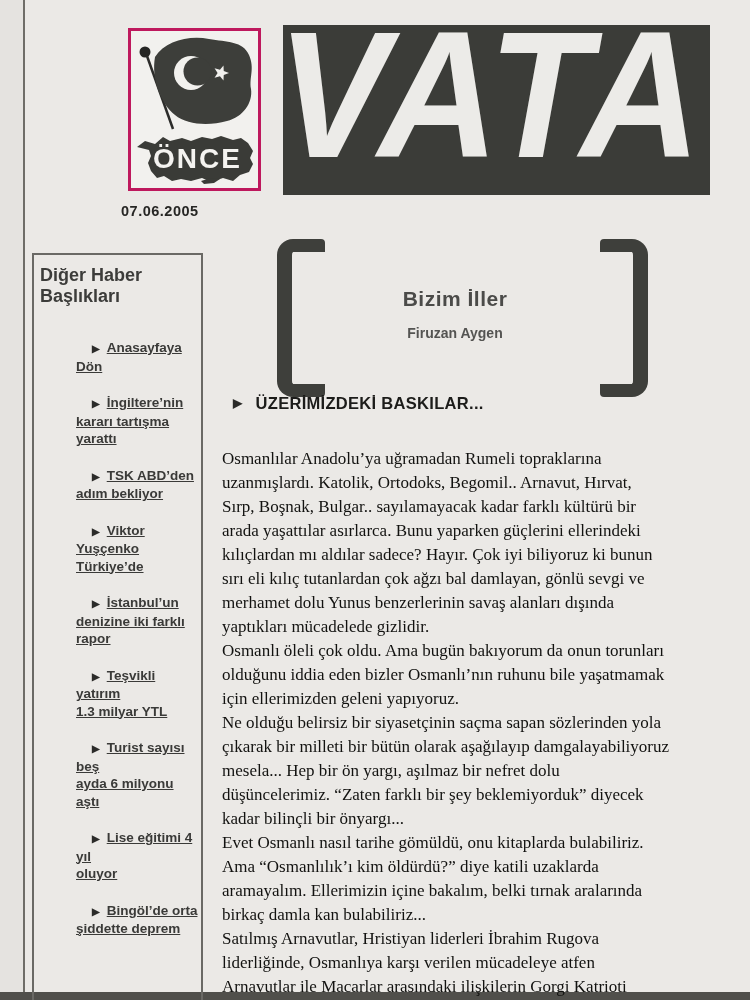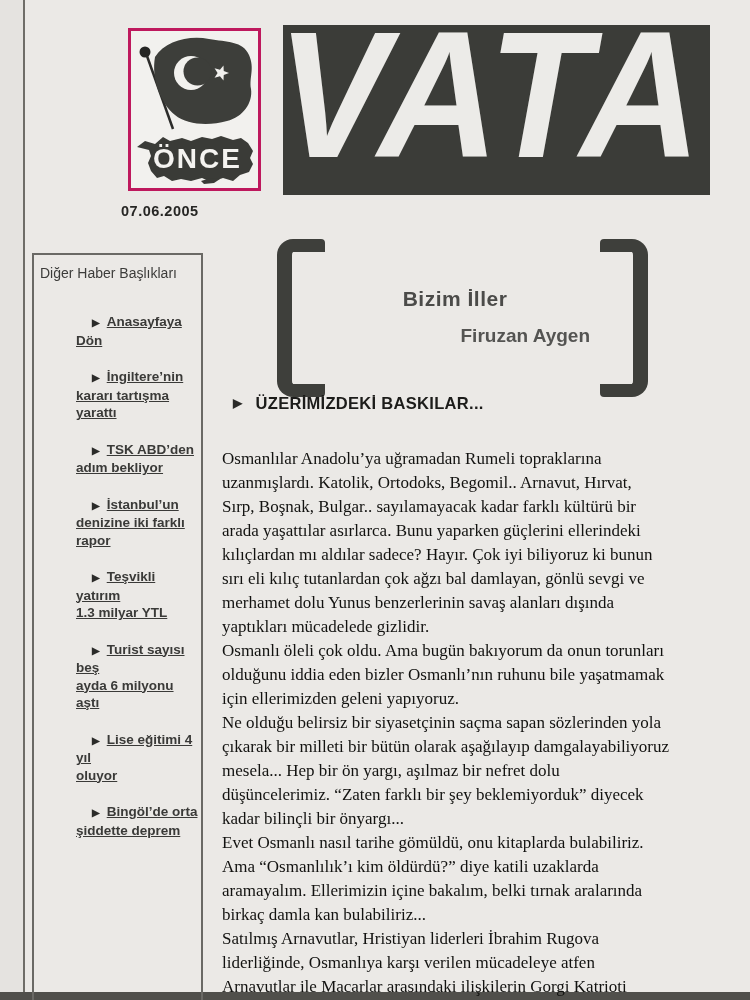--- a/index.html
+++ b/index.html
@@ -31,34 +31,34 @@
   .bracket-left{left:277px;top:239px;
     border-left:15px solid #3e3f3b;border-top:13px solid #3e3f3b;border-bottom:13px solid #3e3f3b;
     border-radius:16px 4px 4px 16px;}
   .bracket-right{left:600px;top:239px;
     border-right:15px solid #3e3f3b;border-top:13px solid #3e3f3b;border-bottom:13px solid #3e3f3b;
     border-radius:4px 16px 16px 4px;}
 
   
   .byline{left:320px;top:287px;width:270px;text-align:center;}
   .byline-title{font-size:21px;font-weight:bold;color:#4b4b49;letter-spacing:.5px;}
-  .byline-author{margin-top:14px;font-size:19px;font-weight:bold;color:#545452;text-align:right;}
+  .byline-author{margin-top:14px;font-size:14px;font-weight:bold;color:#545452;}
 
   
   .art-head{left:233px;top:394px;font-size:16.5px;font-weight:bold;color:#1c1c1a;letter-spacing:.3px;}
   .art-head .tri{font-size:12px;color:#2a2a28;margin-right:13px;vertical-align:2px;}
 
   
   .body-text{left:222px;top:447px;width:528px;
     font-family:"Liberation Serif",serif;font-size:17px;line-height:24px;
     color:#121210;white-space:pre;}
 
   
   .sidebar{left:32px;top:253px;width:167px;height:760px;border:2px solid #6a6965;}
-  .sb-title{margin:10px 4px 0 6px;font-size:14px;font-weight:normal;color:#3c3c3a;}
+  .sb-title{margin:10px 4px 0 6px;font-size:18px;font-weight:bold;color:#3c3c3a;}
   .sb-list{margin-top:32px;padding:0 3px 0 6px;}
   .sb-item{margin-bottom:19px;font-size:13.5px;line-height:17.5px;font-weight:bold;
     text-indent:16px;cursor:pointer;margin-left:36px;}
   .sb-item .tri{font-size:10px;color:#2b2b29;margin-right:7px;display:inline-block;text-indent:0;}
   .sb-item .lbl{color:#3a3a38;text-decoration:underline;white-space:pre-line;}
 </style>
 </head>
 <body>
 
 <div class="abs left-strip"></div>
@@ -130,20 +130,22 @@
 
 <div class="abs sidebar">
   <div class="sb-title">Diğer Haber Başlıkları</div>
   <div class="sb-list">
     <div class="sb-item"><span class="tri">▶</span><span class="lbl">Anasayfaya Dön</span></div>
     <div class="sb-item"><span class="tri">▶</span><span class="lbl">İngiltere’nin
 kararı tartışma
 yarattı</span></div>
     <div class="sb-item"><span class="tri">▶</span><span class="lbl">TSK ABD’den
 adım bekliyor</span></div>
+    <div class="sb-item"><span class="tri">▶</span><span class="lbl">Viktor Yuşçenko
+Türkiye’de</span></div>
     <div class="sb-item"><span class="tri">▶</span><span class="lbl">İstanbul’un
 denizine iki farklı
 rapor</span></div>
     <div class="sb-item"><span class="tri">▶</span><span class="lbl">Teşvikli yatırım
 1.3 milyar YTL</span></div>
     <div class="sb-item"><span class="tri">▶</span><span class="lbl">Turist sayısı beş
 ayda 6 milyonu aştı</span></div>
     <div class="sb-item"><span class="tri">▶</span><span class="lbl">Lise eğitimi 4 yıl
 oluyor</span></div>
     <div class="sb-item"><span class="tri">▶</span><span class="lbl">Bingöl’de orta

